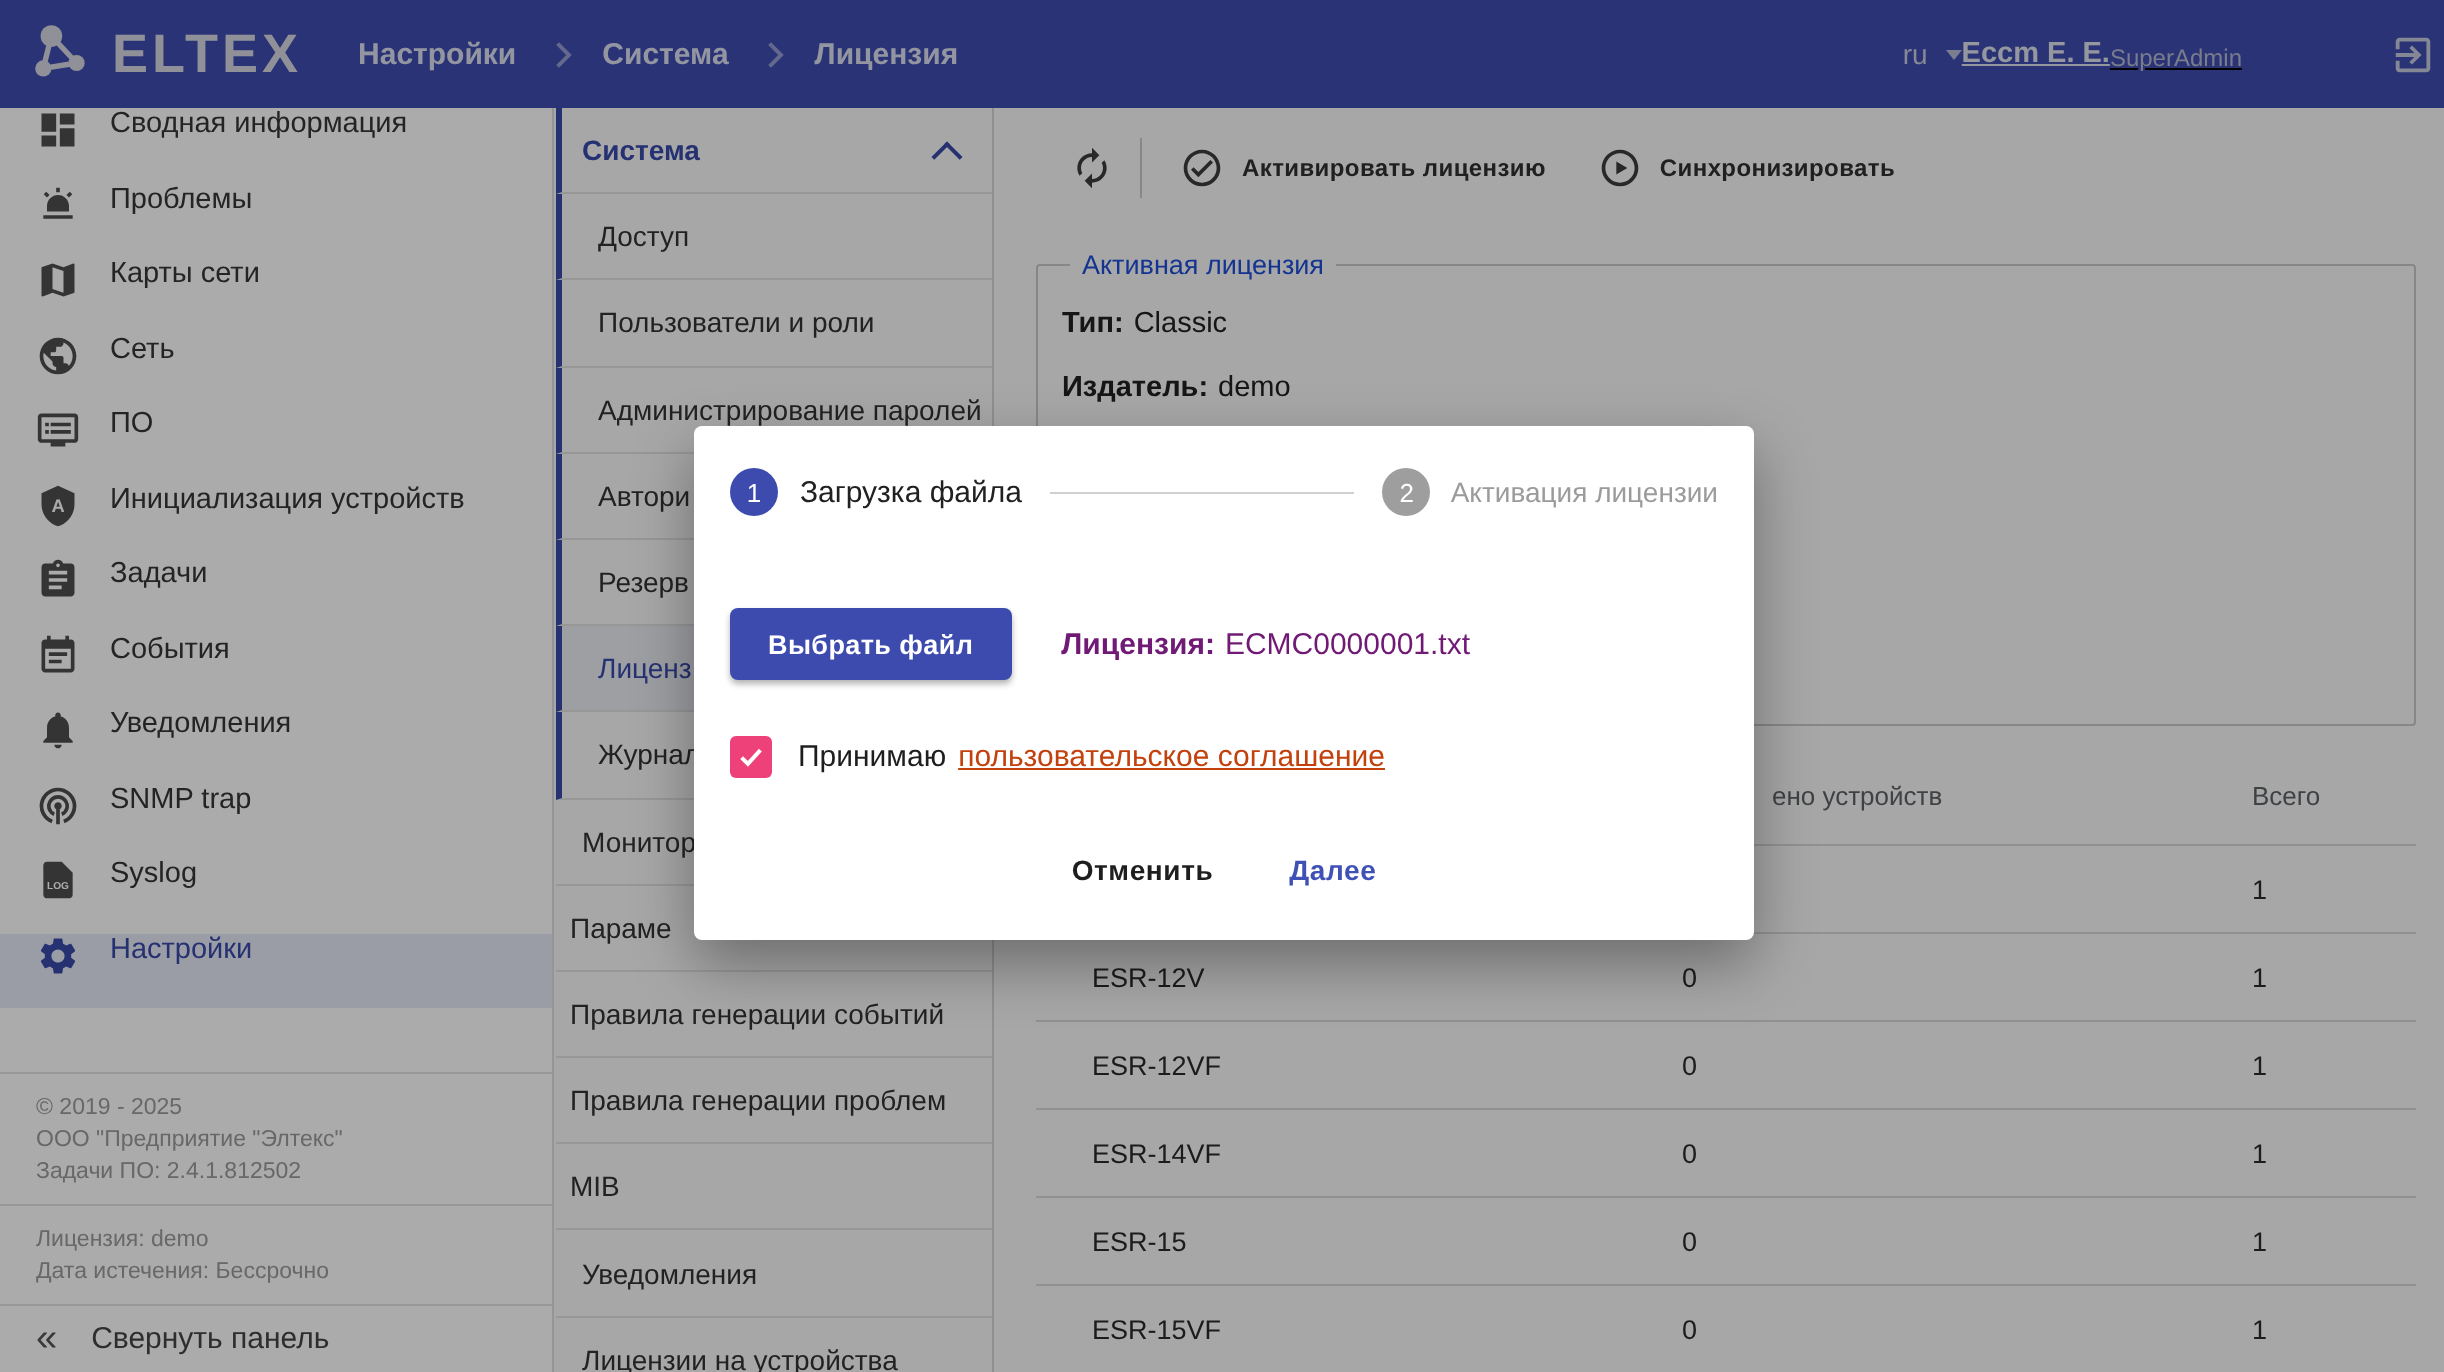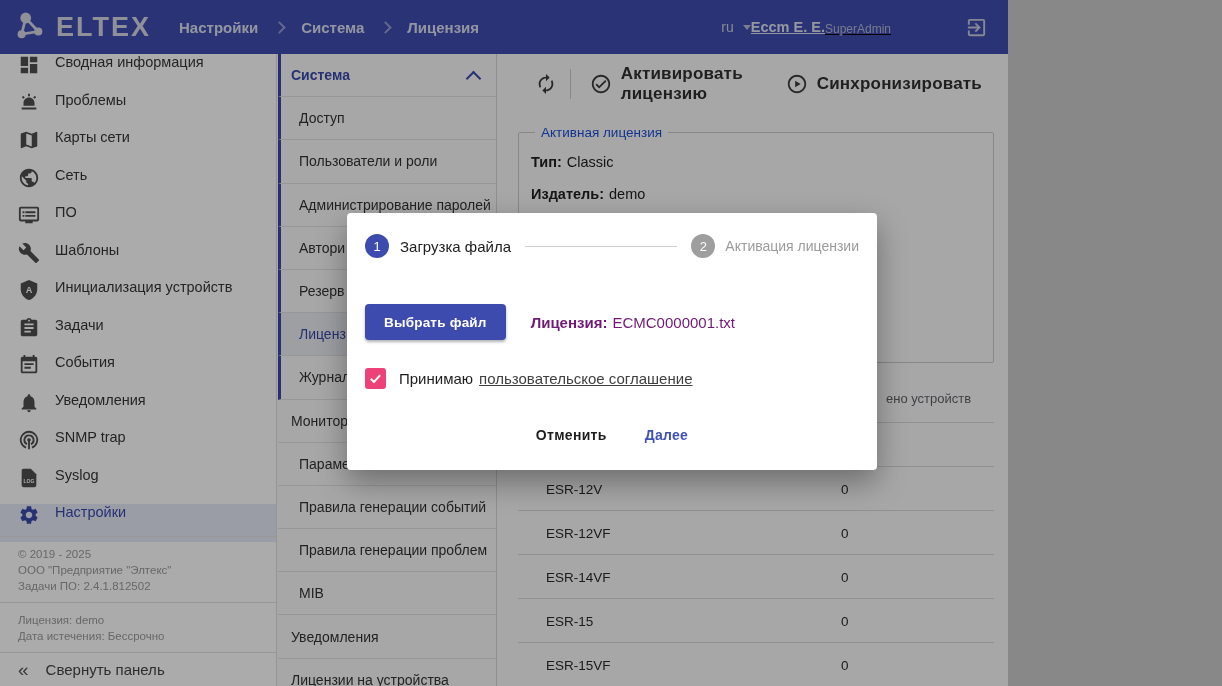--- a/index.html
+++ b/index.html
@@ -1,30 +1,30 @@
 <!DOCTYPE html>
 <html><head>
 <meta charset="utf-8">
 <style>
   html,body{margin:0;padding:0;background:#888;}
-  .page{position:relative;width:1008px;height:686px;overflow:hidden;
+  .page{position:relative;width:1222px;height:686px;overflow:hidden;
         font-family:"Liberation Sans",sans-serif;background:#fafafa;}
 
   
   .header{position:absolute;left:0;top:0;right:0;height:54px;background:#3e4cb0;
           display:flex;align-items:center;z-index:1;}
   .logo{display:flex;align-items:center;padding-left:14px;cursor:pointer;}
   .logo svg{display:block;}
   .logo-text{font-size:27px;font-weight:700;letter-spacing:2px;color:#d7d9e3;margin-left:6px;}
   .breadcrumb{display:flex;align-items:center;margin-left:28px;}
   .crumb{font-size:15px;font-weight:600;color:rgba(255,255,255,.82);cursor:pointer;}
   .crumb-sep{width:7px;height:7px;border-right:2px solid rgba(255,255,255,.45);
              border-top:2px solid rgba(255,255,255,.45);transform:rotate(45deg);
              margin:0 17px;}
-  .header-right{margin-left:auto;display:flex;align-items:center;padding-right:20px;}
+  .header-right{margin-left:auto;display:flex;align-items:center;padding-right:4px;}
   .lang{display:flex;align-items:center;cursor:pointer;}
   .lang-label{font-size:14px;color:#c9cde0;}
   .caret{width:0;height:0;border:4px solid transparent;border-top:5px solid #b7bcd6;
          margin-left:9px;margin-top:4px;}
   .user{display:flex;flex-direction:row;cursor:pointer;text-decoration:underline;}
   .user-name{font-size:14.5px;font-weight:600;color:#dfe2ee;text-decoration:underline;}
   .user-role{font-size:12px;color:#b4b9d0;margin-top:3px;}
   .logout{margin-left:74px;cursor:pointer;color:#c5c9dd;}
   .logout svg{display:block;}
 
@@ -44,21 +44,21 @@
   .sf-line{font-size:11.5px;color:#9b9b9b;line-height:16px;white-space:nowrap;}
   .collapse-row{border-top:1px solid #e3e3e3;height:33px;display:flex;align-items:center;
                 padding-left:18px;cursor:pointer;}
   .collapse-icon{font-size:19px;color:#555;line-height:1;}
   .collapse-label{font-size:15px;color:#454545;margin-left:17px;}
 
   
   .submenu{position:absolute;left:278px;top:54px;width:219px;bottom:0;background:#fafafa;
            border-right:1px solid #d6d6d6;overflow:hidden;z-index:1;box-sizing:border-box;}
   .sub-row{position:relative;height:43.2px;display:flex;align-items:center;
-           border-bottom:1px solid #e2e2e2;padding-left:21px;cursor:pointer;
+           border-bottom:1px solid #e2e2e2;padding-left:7px;cursor:pointer;
            box-sizing:border-box;}
   .sub-label{font-size:14px;color:#333;white-space:nowrap;}
   .sub-row.group{padding-left:13px;}
   .sub-row.accent{border-left:3px solid #3949ab;padding-left:18px;}
   .sub-row.accent.group{padding-left:10px;}
   .sub-row.active .sub-label{color:#3949ab;font-weight:700;}
   .sub-row.selected{background:#eceef3;}
   .sub-row.selected .sub-label{color:#3949ab;}
   .chev{display:none;width:9px;height:9px;border-left:2px solid #3949ab;
         border-top:2px solid #3949ab;transform:rotate(45deg);
@@ -66,21 +66,21 @@
   .sub-row.has-chevron .chev{display:block;}
 
   
   .main{position:absolute;left:498px;top:54px;right:0;bottom:0;overflow:hidden;}
   .toolbar{height:59px;display:flex;align-items:center;padding-left:37px;}
   .tb-icon{width:22px;height:22px;color:#3c3c3c;flex:none;cursor:pointer;}
   .tb-icon svg{width:22px;height:22px;fill:currentColor;display:block;}
   .tb-divider{width:1px;height:30px;background:#c9c9c9;margin:0 19px 0 13px;}
   .tb-btn{display:flex;align-items:center;margin-right:26px;cursor:pointer;}
   .tb-btn .tb-icon{cursor:inherit;}
-  .tb-label{font-size:17px;font-weight:700;color:#303030;letter-spacing:.2px;margin-left:9px;}
+  .tb-label{font-size:12px;font-weight:700;color:#303030;letter-spacing:.2px;margin-left:9px;}
 
   .license-box{margin:12px 14px 0 20px;height:238px;border:1px solid #c9c9c9;
                border-radius:2px;box-sizing:border-box;padding:6px 0 0 12px;}
   .license-box legend{font-size:13.5px;color:#1d4ed8;padding:0 6px;margin-left:4px;}
   .lp-field{font-size:14.5px;color:#212121;height:32px;line-height:32px;}
   .lp-field b{font-weight:700;}
   .lp-value{margin-left:5px;}
 
   .dev-table{margin:10px 14px 0 20px;}
   .thead{position:relative;height:49px;border-bottom:1px solid #d9d9d9;}
@@ -107,21 +107,21 @@
   .choose-btn{height:36px;padding:0 19px;background:#3d4bae;border-radius:4px;color:#fff;
               font-size:13.5px;font-weight:700;display:flex;align-items:center;
               box-shadow:0 2px 3px rgba(0,0,0,.3);letter-spacing:.2px;cursor:pointer;}
   .file-text{margin-left:25px;font-size:15px;color:#701a75;white-space:nowrap;}
   .file-name{margin-left:5px;}
   .agree-row{position:absolute;left:18px;top:153px;height:24px;display:flex;align-items:center;}
   .checkbox{width:21px;height:21px;border-radius:3px;background:#ee4079;display:flex;
             align-items:center;justify-content:center;cursor:pointer;flex:none;}
   .checkbox svg{display:block;}
   .agree-text{margin-left:13px;font-size:15px;color:#1e1e1e;}
-  .agree-link{margin-left:6px;font-size:15px;color:#404040;text-decoration:underline;cursor:pointer;}
+  .agree-link{margin-left:6px;font-size:15px;color:#c2410c;text-decoration:underline;cursor:pointer;}
   .actions{position:absolute;left:0;right:0;top:210px;height:24px;display:flex;
            align-items:center;justify-content:center;gap:38px;}
   .act-btn{font-size:14px;font-weight:700;letter-spacing:.3px;cursor:pointer;}
   .act-cancel{color:#1e1e1e;}
   .act-next{color:#3f51b5;}
 </style>
 </head>
 <body>
 
 <div class="page">
@@ -199,28 +199,20 @@
           </span>
           <span class="mi-label">Сеть</span>
         </div>
         <div class="menu-item">
           <span class="mi-icon">
             <svg viewBox="0 0 24 24">
               <path d="M21 3H3c-1.1 0-2 .9-2 2v12c0 1.1.9 2 2 2h5v2h8v-2h5c1.1 0 2-.9 2-2V5c0-1.1-.9-2-2-2zm0 14H3V5h18v12zm-2-9H8v2h11V8zm0 4H8v2h11v-2zM7 8H5v2h2V8zm0 4H5v2h2v-2z"></path>
             </svg>
           </span>
           <span class="mi-label">ПО</span>
-        </div>
-        <div class="menu-item">
-          <span class="mi-icon">
-            <svg viewBox="0 0 24 24">
-              <path d="M22.7 19l-9.1-9.1c.9-2.3.4-5-1.5-6.9-2-2-5-2.4-7.4-1.3L9 6 6 9 1.6 4.7C.4 7.1.9 10.1 2.9 12.1c1.9 1.9 4.6 2.4 6.9 1.5l9.1 9.1c.4.4 1 .4 1.4 0l2.3-2.3c.5-.4.5-1.1.1-1.4z"></path>
-            </svg>
-          </span>
-          <span class="mi-label">Шаблоны</span>
         </div>
         <div class="menu-item">
           <span class="mi-icon">
             <svg viewBox="0 0 24 24">
               <path d="M12 1L3 5v6c0 5.55 3.84 10.74 9 12 5.16-1.26 9-6.45 9-12V5l-9-4z"></path>
               <text x="12" y="15.5" font-size="10" font-weight="bold" fill="#fff" text-anchor="middle" font-family="Liberation Sans, sans-serif">A</text>
             </svg>
           </span>
           <span class="mi-label">Инициализация устройств</span>
         </div>

